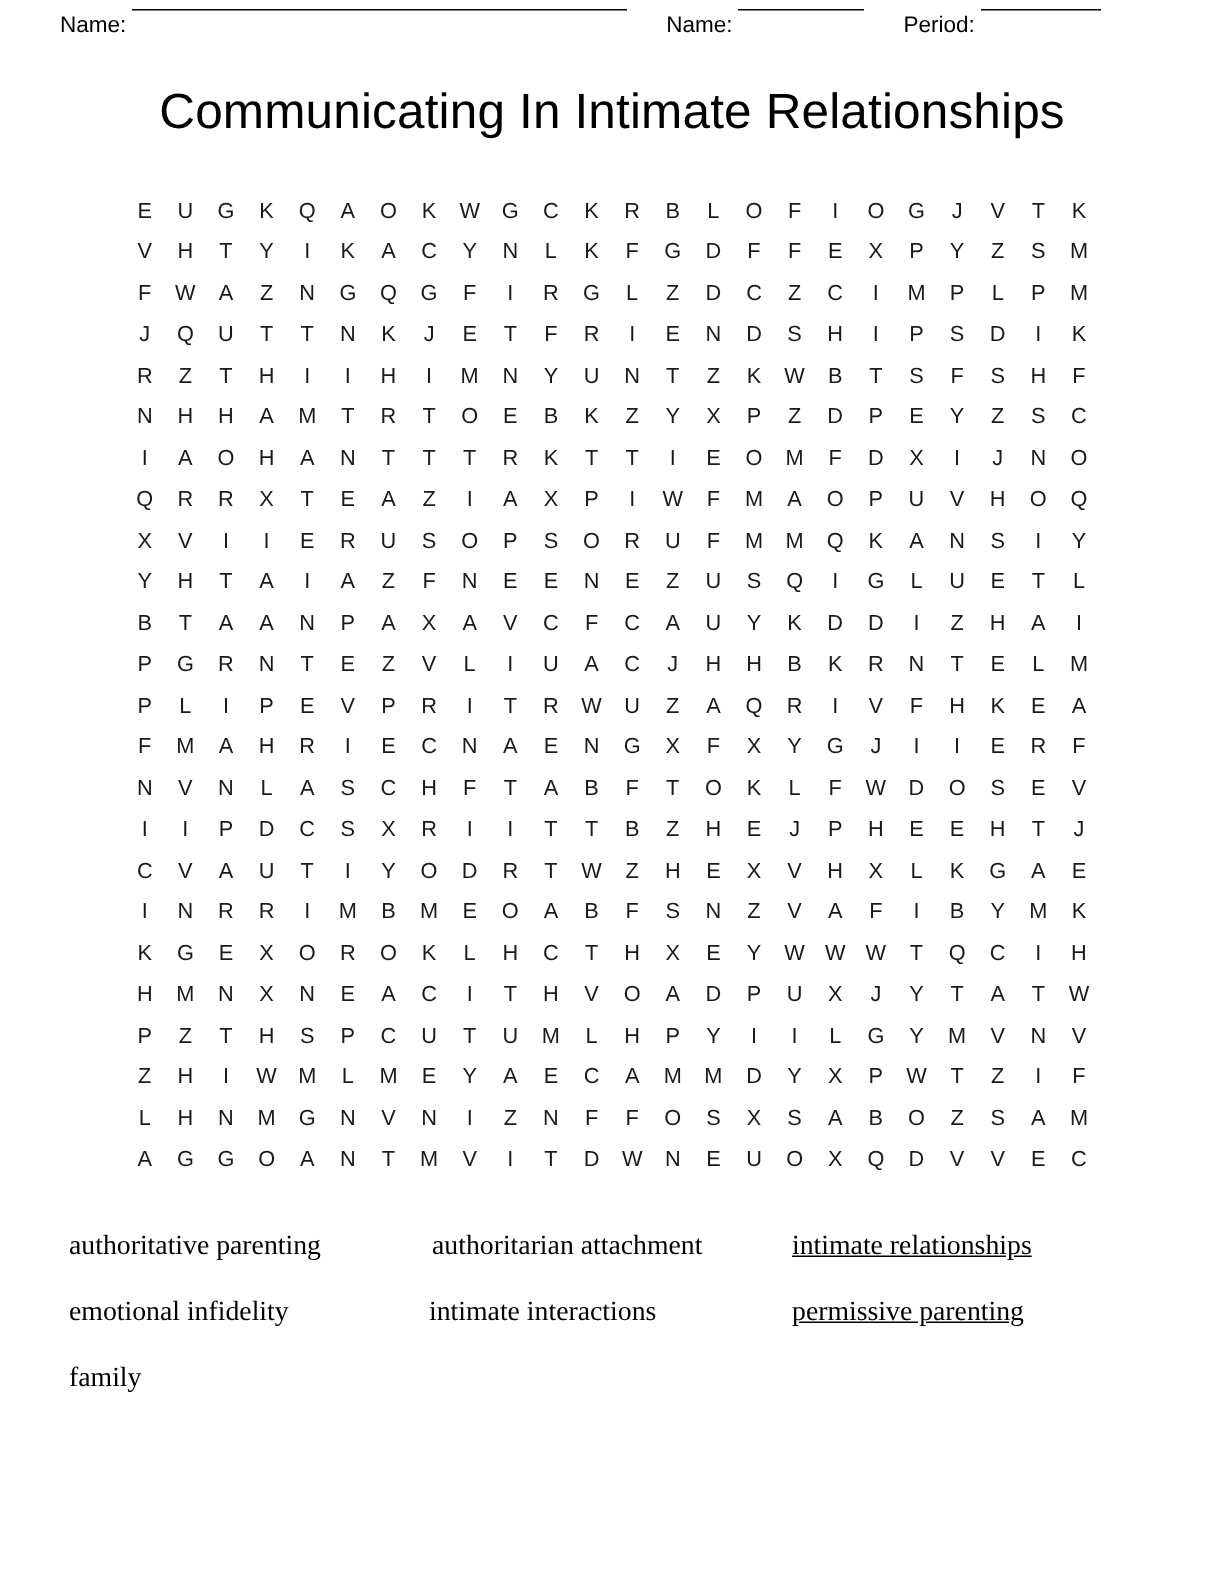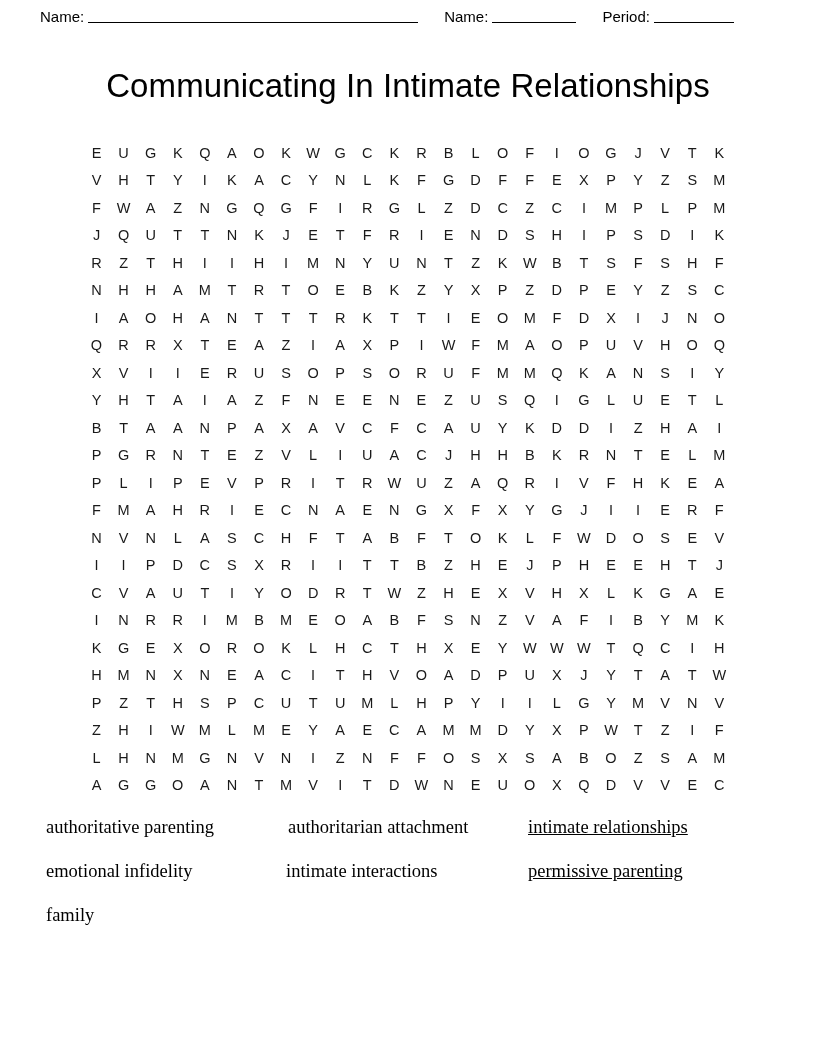--- a/index.html
+++ b/index.html
@@ -27,21 +27,21 @@
   .header-row {
     display: flex;
     align-items: baseline;
     font-size: 15px;
     white-space: nowrap;
     padding-left: 0px;
     margin-top: 2px;
   }
   .field {
     display: flex;
-    align-items: flex-end;
+    align-items: flex-start;
   }
   .field-label {
     font-size: 15px;
   }
   .field-rule {
     display: inline-block;
     border-bottom: 1px solid #000;
     height: 0;
     margin-left: 4px;
     position: relative;
@@ -52,21 +52,21 @@
   .rule-period { width: 80px; }
   .gap-a { width: 26px; }
   .gap-b { width: 26px; }
 
   
   .title {
     text-align: center;
     font-size: 33px;
     font-weight: normal;
     letter-spacing: 0.1px;
-    margin: 42px 0 0 0;
+    margin: 30px 0 0 0;
     font-family: "Liberation Sans", sans-serif;
   }
 
   
   .grid {
     margin: 34px auto 0 auto;
     width: 650px;
     display: flex;
     flex-direction: column;
     gap: 0px;
@@ -80,21 +80,21 @@
   .cell {
     width: 27px;
     text-align: center;
     font-size: 14.5px;
     font-family: "Liberation Sans", sans-serif;
     color: #1a1a1a;
   }
 
   
   .wordlist {
-    margin: 18px 0 0 6px;
+    margin: 34px 0 0 6px;
     width: 736px;
   }
   .word-row {
     display: flex;
     height: 44px;
     align-items: flex-start;
   }
   .word {
     font-size: 18.5px;
     font-family: "Liberation Serif", serif;

